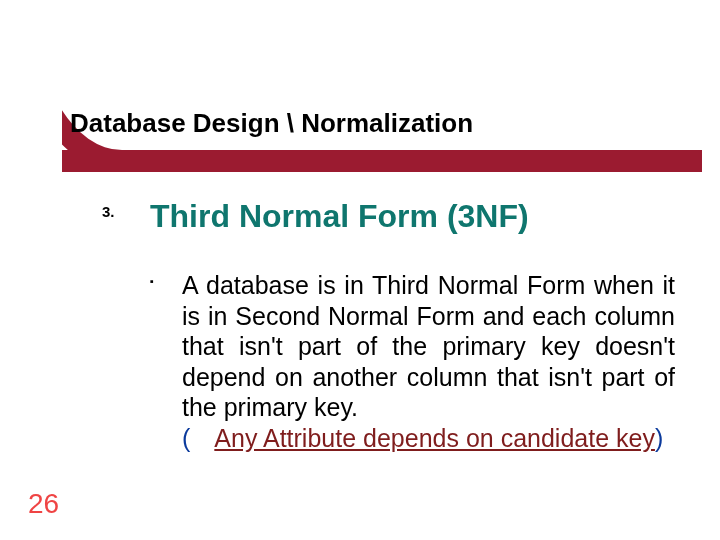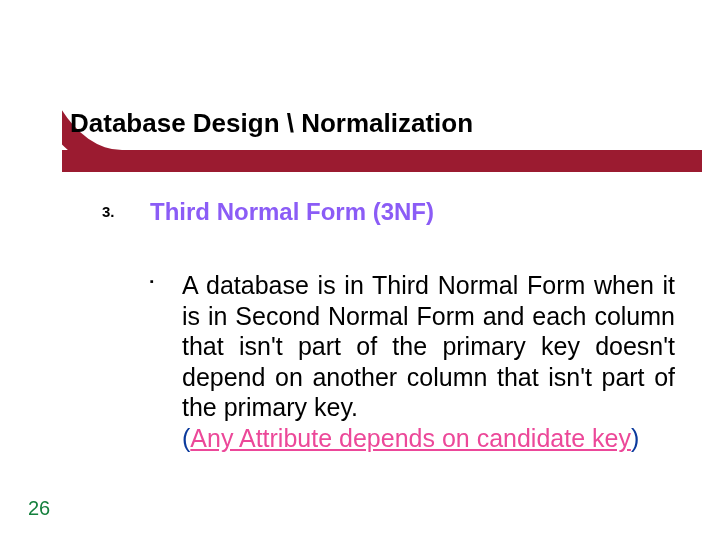--- a/index.html
+++ b/index.html
@@ -60,23 +60,23 @@
     align-items: flex-start;
   }
   .heading-number {
     font-size: 15px;
     font-weight: bold;
     color: #000;
     padding-top: 5px;
     width: 48px;
   }
   .heading-text {
-    font-size: 24px;
+    font-size: 32px;
     font-weight: bold;
-    color: #8b5cf6;
+    color: #0f766e;
   }
   .body-row {
     position: absolute;
     left: 150px;
     top: 270px;
     width: 525px;
     display: flex;
     align-items: flex-start;
   }
   .body-bullet {
@@ -92,28 +92,29 @@
     line-height: 1.22;
     text-align: justify;
     text-justify: inter-word;
     flex: 1;
   }
   .body-text .paren {
     color: #0b3a9c;
   }
   .body-text .any-attr {
     text-decoration: underline;
-    color: #ec4899;
+    color: #7f1d1d;
+    margin-left: 24px;
   }
   .page-number {
     position: absolute;
     left: 28px;
     bottom: 20px;
-    font-size: 20px;
-    color: #15803d;
+    font-size: 28px;
+    color: #ef4444;
     font-weight: normal;
   }
 </style>
 </head>
 <body>
 
 <div class="slide">
 
   <div class="accent-curve"></div>
   <div class="accent-bar"></div>

